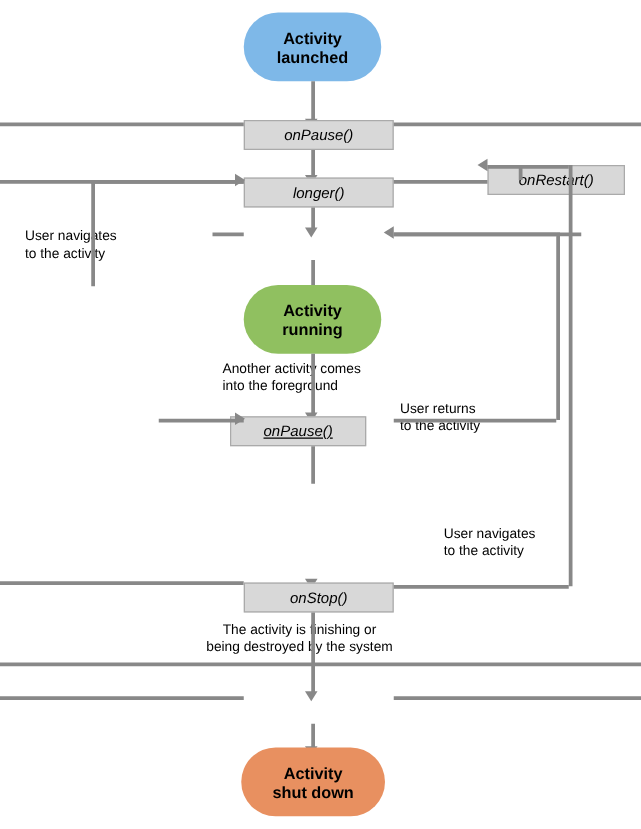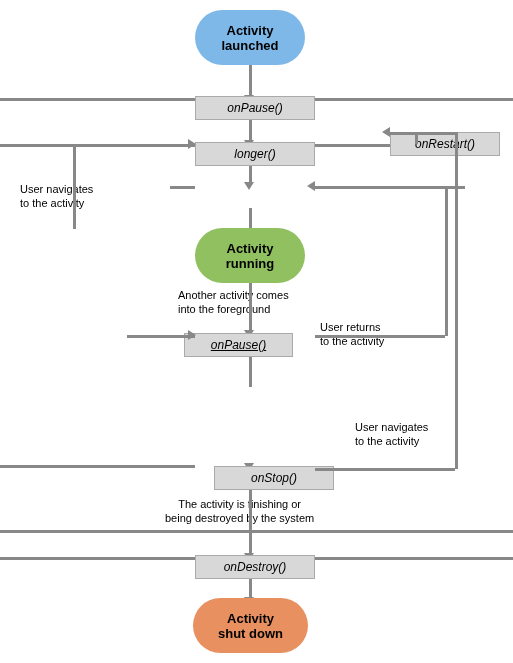--- a/index.html
+++ b/index.html
@@ -217,44 +217,41 @@
 
 
   <div class="label" style="left:355px; top:420px;">
     <span>User navigates<br>to the activity</span>
   </div>
 
   <div class="hbar" style="left:0px; top:465px; width:195px;"></div>
 
   <div class="arrow-down" style="left:244px; top:463px;"></div>
 
-  <div class="method-box" style="left:195px; top:466px; width:120px;margin-left:19px;">
+  <div class="method-box" style="left:195px; top:466px; width:120px;">
     <span>onStop()</span>
   </div>
 
   <div class="hbar" style="left:315px; top:468px; width:140px;"></div>
 
   <div class="vbar" style="left:455px; top:132px; height:337px;"></div>
   <div class="hbar" style="left:390px; top:132px; width:65px;"></div>
   <div class="arrow-left" style="left:382px; top:127px;"></div>
 
   <div class="vbar" style="left:415px; top:132px; height:12px;"></div>
 
   <div class="label" style="left:165px; top:497px; text-align:center;">
     <span>The activity is finishing or<br>being destroyed by the system</span>
   </div>
 
   <div class="hbar" style="left:0px; top:530px; width:513px;"></div>
 
   <div class="vbar" style="left:249px; top:490px; height:65px;"></div>
   <div class="arrow-down" style="left:244px; top:553px;"></div>
 
-  <div class="method-box" style="left:195px; top:555px; width:120px;">
-    <span>onDestroy()</span>
-  </div>
 
   <div class="hbar" style="left:0px; top:557px; width:195px;"></div>
 
   <div class="hbar" style="left:315px; top:557px; width:198px;"></div>
 
   <div class="vbar" style="left:249px; top:579px; height:20px;"></div>
   <div class="arrow-down" style="left:244px; top:597px;"></div>
 
   <div class="oval oval-orange-shutdown">
     <span>Activity<br>shut down</span>

